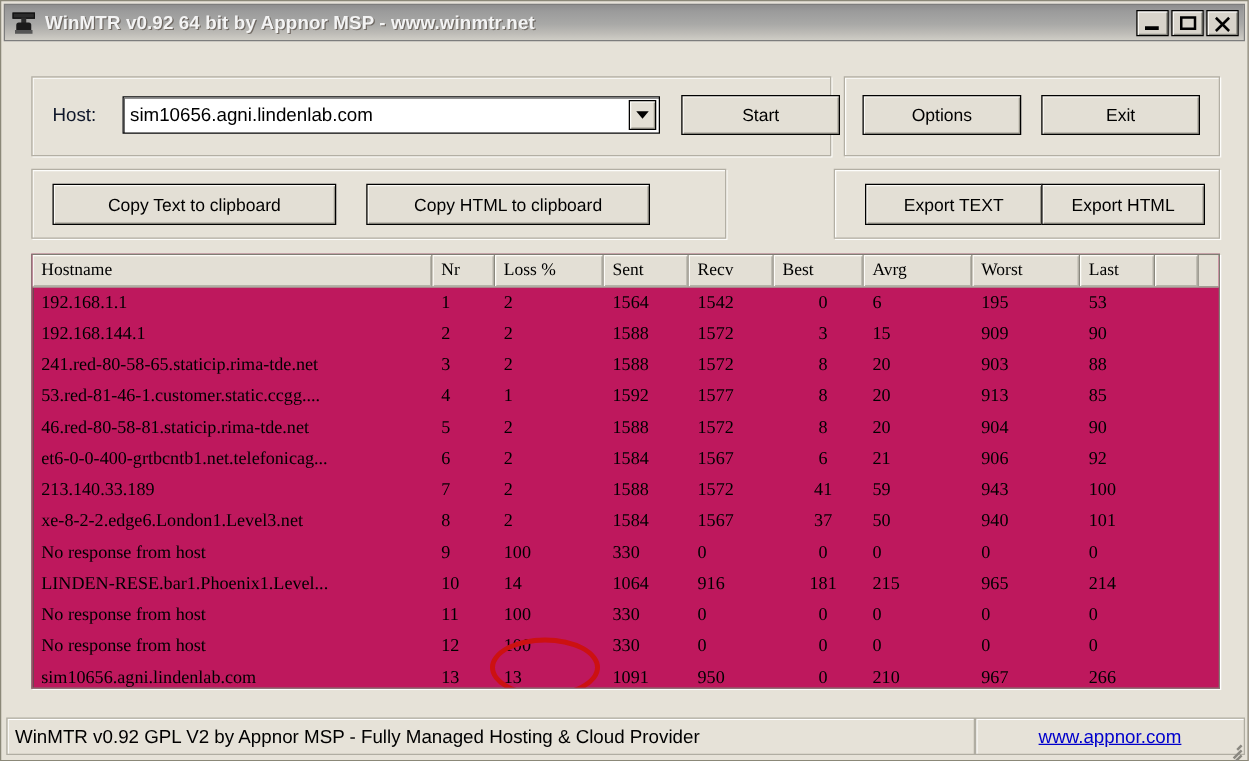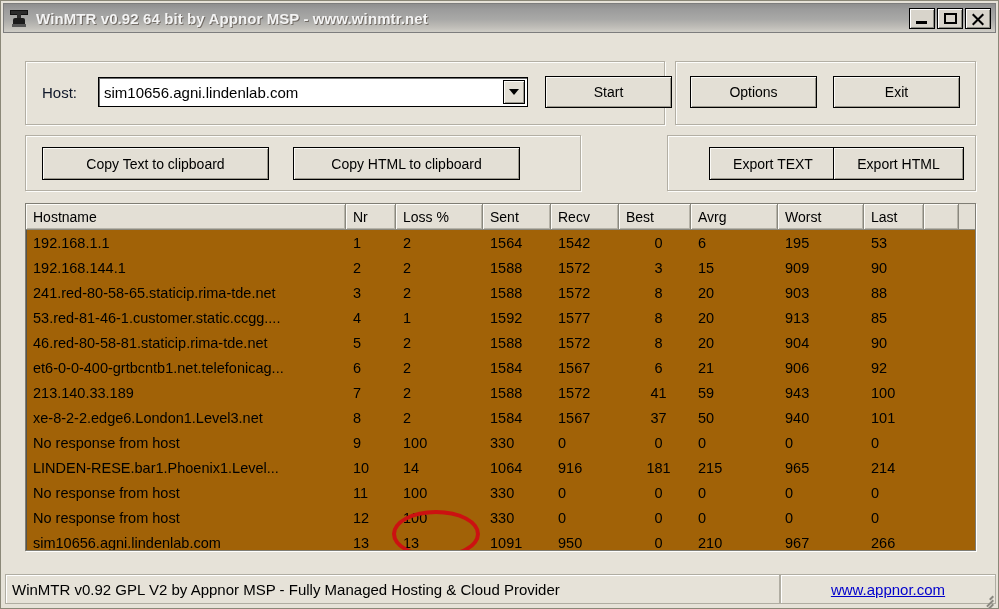--- a/index.html
+++ b/index.html
@@ -84,24 +84,25 @@
     display:flex;align-items:center;justify-content:center;
   }
   .combo .arrow i{
     width:0;height:0;border-left:5px solid transparent;border-right:5px solid transparent;
     border-top:6px solid #000;display:block;
   }
 
   
   .listwrap{
     position:absolute;left:24px;top:202px;width:951px;height:348px;
-    box-sizing:border-box;background:#a16207;
+    box-sizing:border-box;background:#be185d;
     border:1px solid #7f7d74;
     box-shadow:inset 1px 1px 0 #55534c, 1px 1px 0 #ffffff;
     overflow:hidden;
+    font-family:Liberation Serif, serif;
   }
   .hdr{
     display:flex;height:26px;box-sizing:border-box;
     background:#e3dfd5;
     border-bottom:1px solid #8a887e;
   }
   .hdr .hc{
     box-sizing:border-box;
     border-right:1px solid #8a887e;
     box-shadow:inset 1px 1px 0 #fdfcf8, inset -1px -1px 0 #b6b3a8;
@@ -207,21 +208,21 @@
     <div class="btn" style="left:14px;top:14px;width:127px;height:32px;">Options</div>
     <div class="btn" style="left:157px;top:14px;width:127px;height:32px;">Exit</div>
   </div>
 
   <div class="group" style="left:24px;top:134px;width:556px;height:56px;">
     <div class="btn" style="left:267px;top:11px;width:227px;height:33px;">Copy HTML to clipboard</div>
     <div class="btn" style="left:16px;top:11px;width:227px;height:33px;">Copy Text to clipboard</div>
   </div>
 
   <div class="group" style="left:666px;top:134px;width:309px;height:56px;">
-    <div class="btn" style="left:41px;top:11px;width:128px;height:33px;">Export TEXT</div>
+    <div class="btn" style="left:24px;top:11px;width:142px;height:33px;">Export TEXT</div>
     <div class="btn" style="left:165px;top:11px;width:131px;height:33px;">Export HTML</div>
   </div>
 
   <div class="listwrap">
     <div class="hdr">
       <div class="hc w-host">Hostname</div>
       <div class="hc w-nr">Nr</div>
       <div class="hc w-loss">Loss %</div>
       <div class="hc w-sent">Sent</div>
       <div class="hc w-recv">Recv</div>

